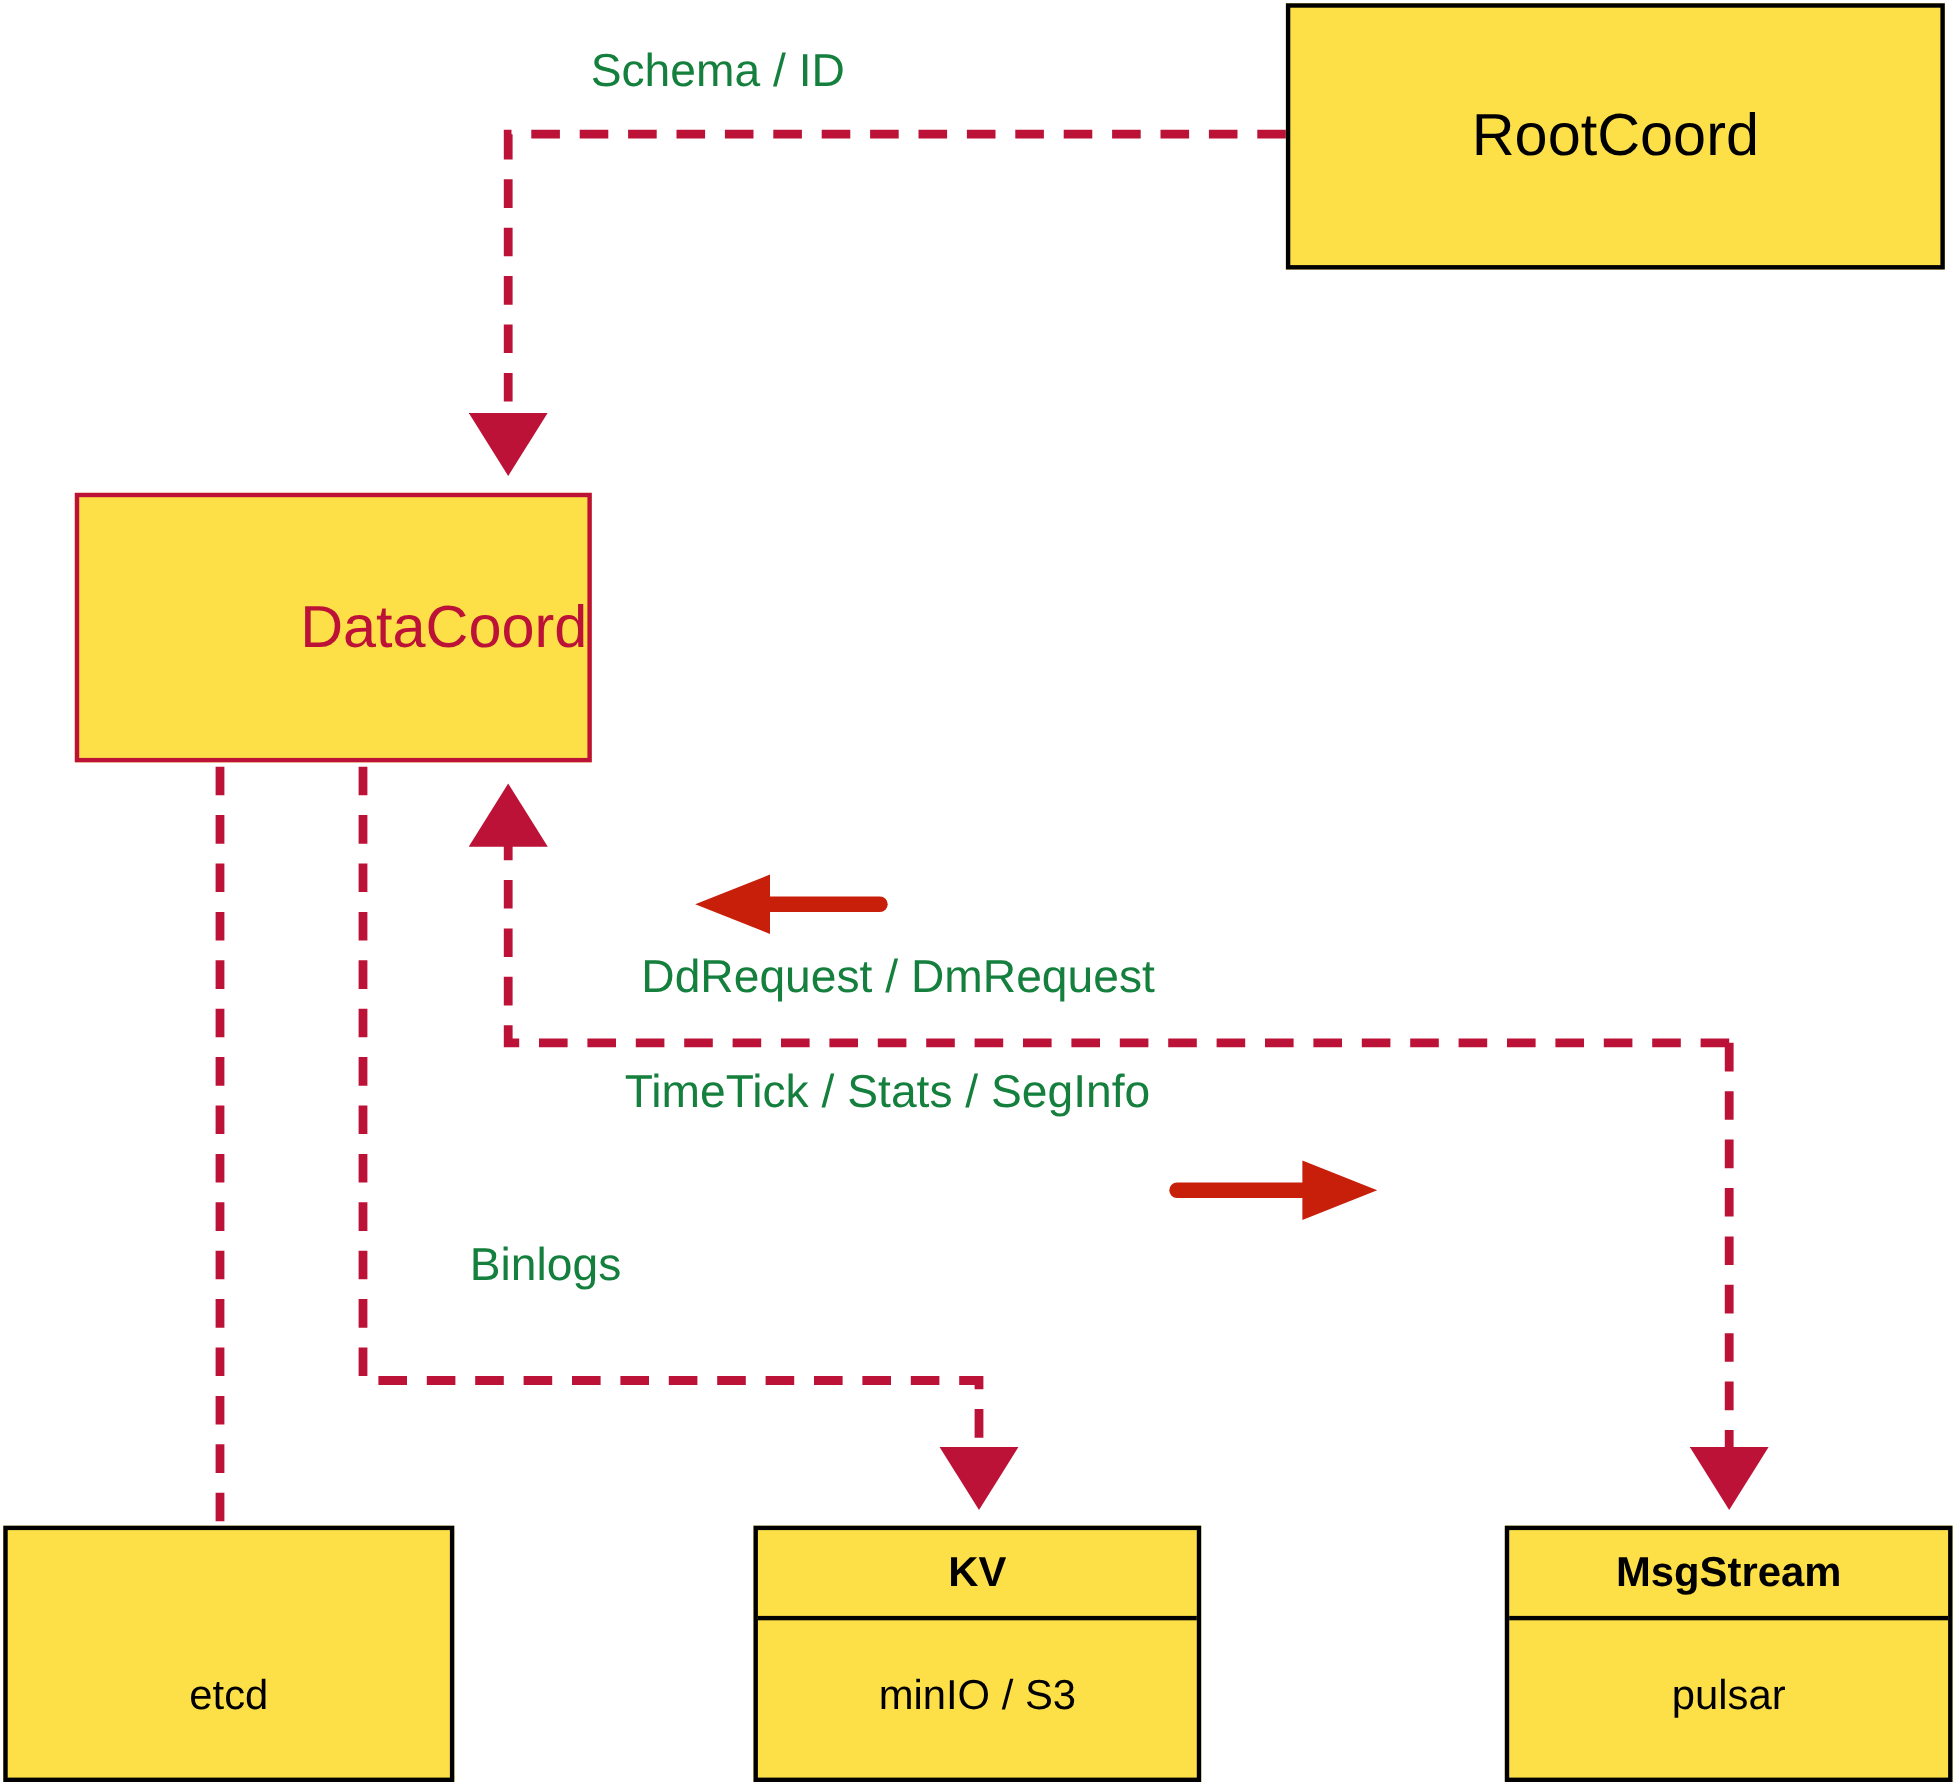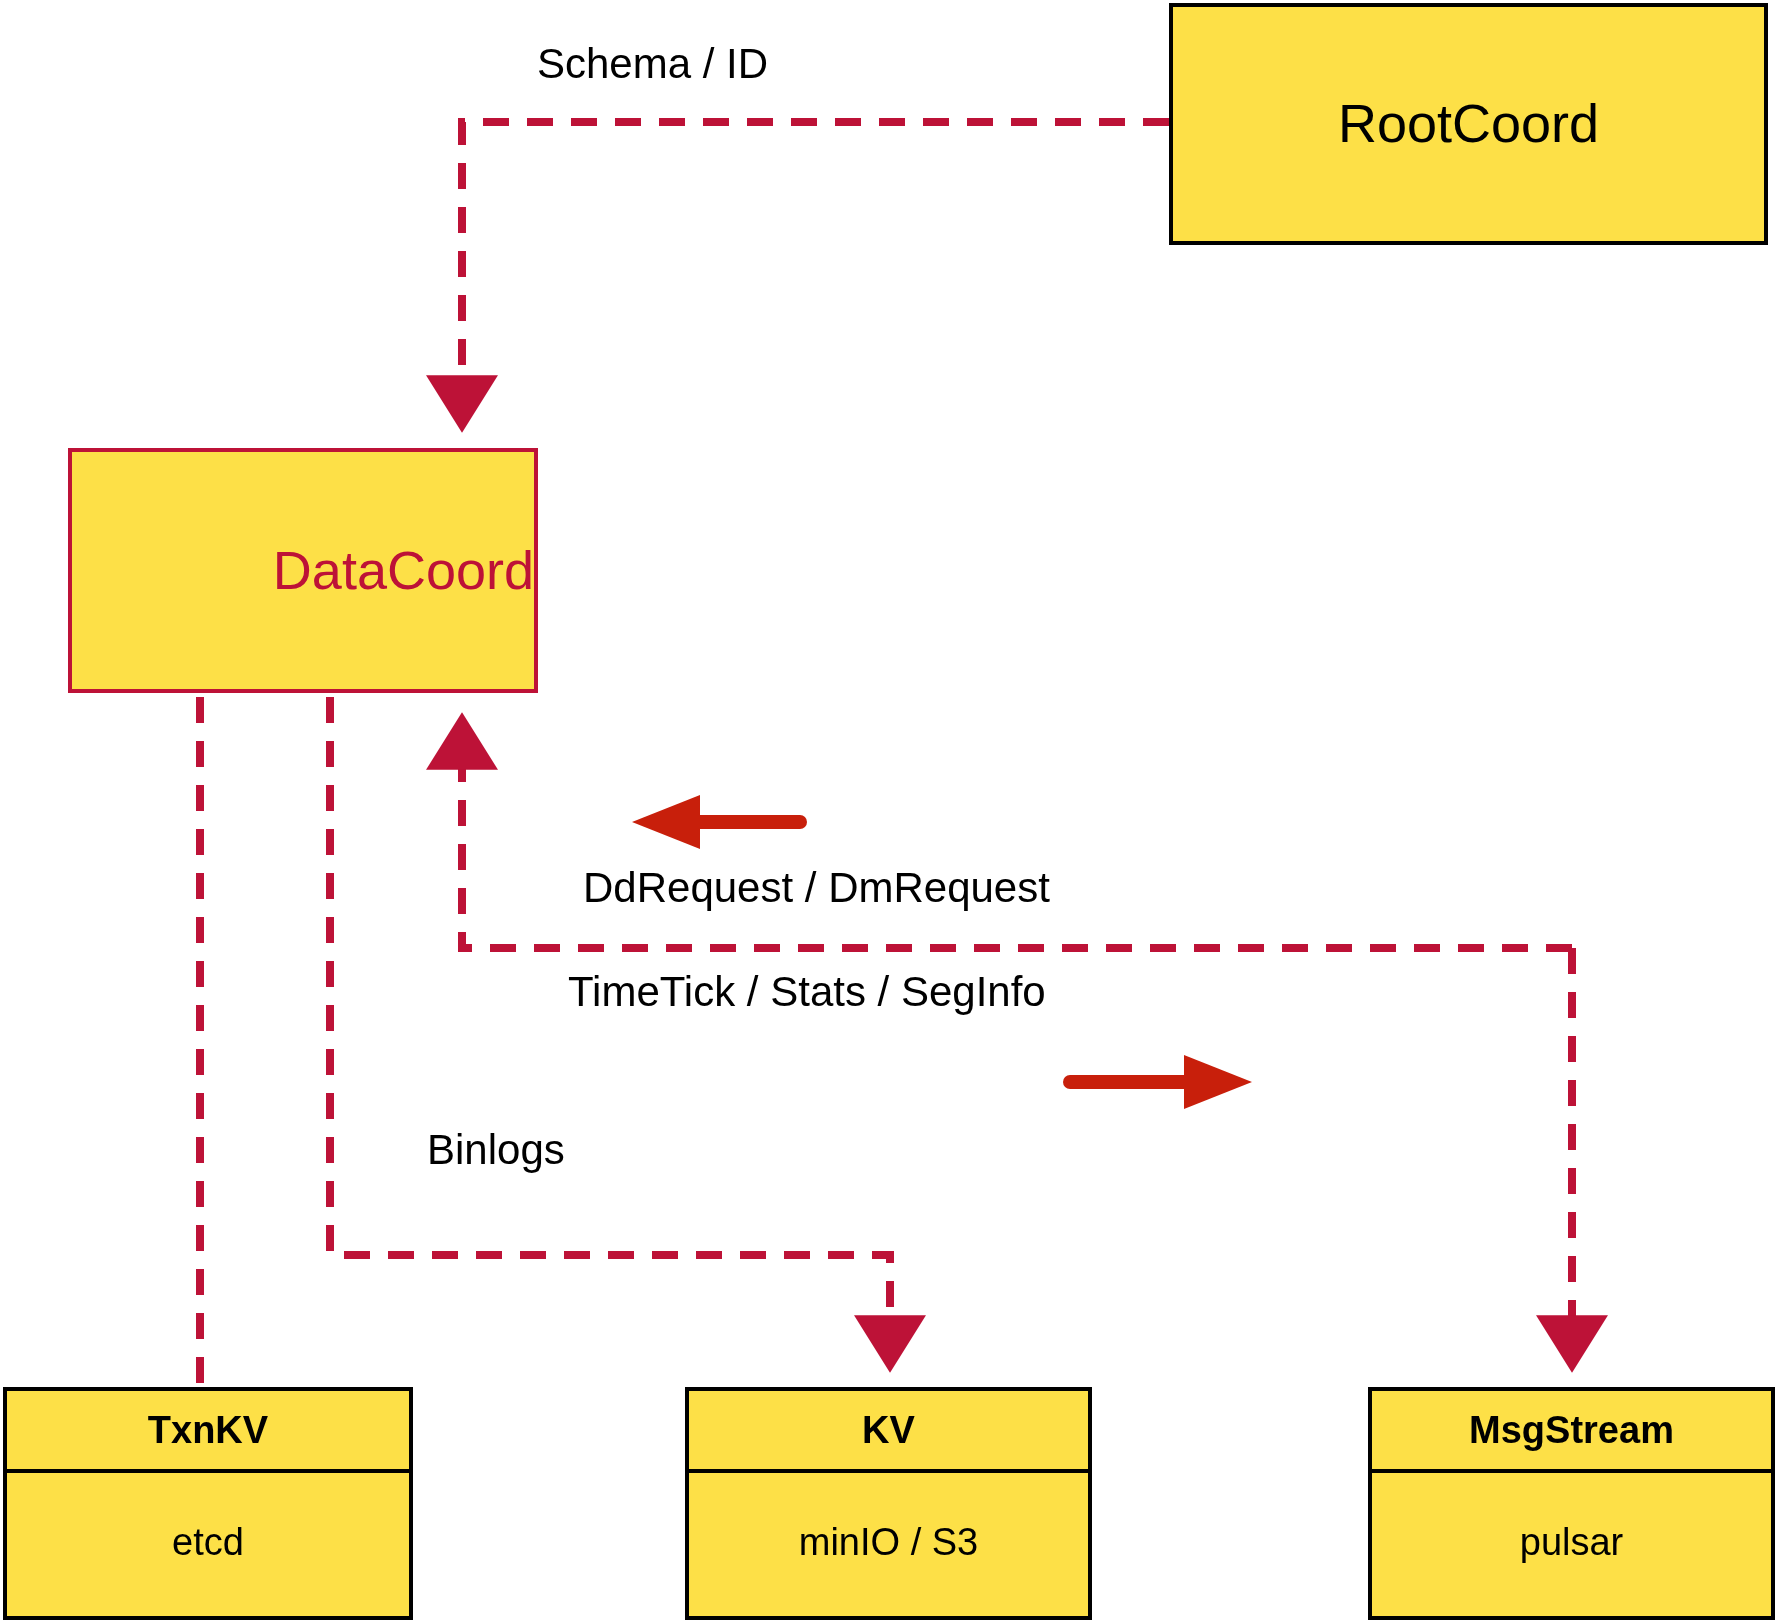--- a/index.html
+++ b/index.html
@@ -75,21 +75,21 @@
     flex-direction: column;
     align-items: center;
     justify-content: center;
     font-size: 38px;
     color: #000000;
     line-height: 1.5;
   }
   .edge-label {
     position: absolute;
     font-size: 42px;
-    color: #000000;
+    color: #15803d;
     white-space: nowrap;
   }
 </style>
 </head>
 <body>
 
 <div id="canvas">
 
   <svg class="layer" viewBox="0 0 1781 1624" xmlns="http://www.w3.org/2000/svg">
     <defs>
@@ -134,21 +134,20 @@
 
   <div class="node-box node-black" style="left:1169px; top:3px; width:599px; height:242px;">
     <div class="node-title-plain">RootCoord</div>
   </div>
 
   <div class="node-box node-red" style="left:68px; top:448px; width:470px; height:245px;">
     <div class="node-title-red">DataCoord</div>
   </div>
 
   <div class="node-box node-black" style="left:3px; top:1387px; width:410px; height:233px;">
-    <div class="comp-header">TxnKV</div>
     <div class="comp-body">
       <div>etcd</div>
     </div>
   </div>
 
   <div class="node-box node-black" style="left:685px; top:1387px; width:407px; height:233px;padding-left:28px;">
     <div class="comp-header">KV</div>
     <div class="comp-body">
       <div>minIO / S3</div>
     </div>

